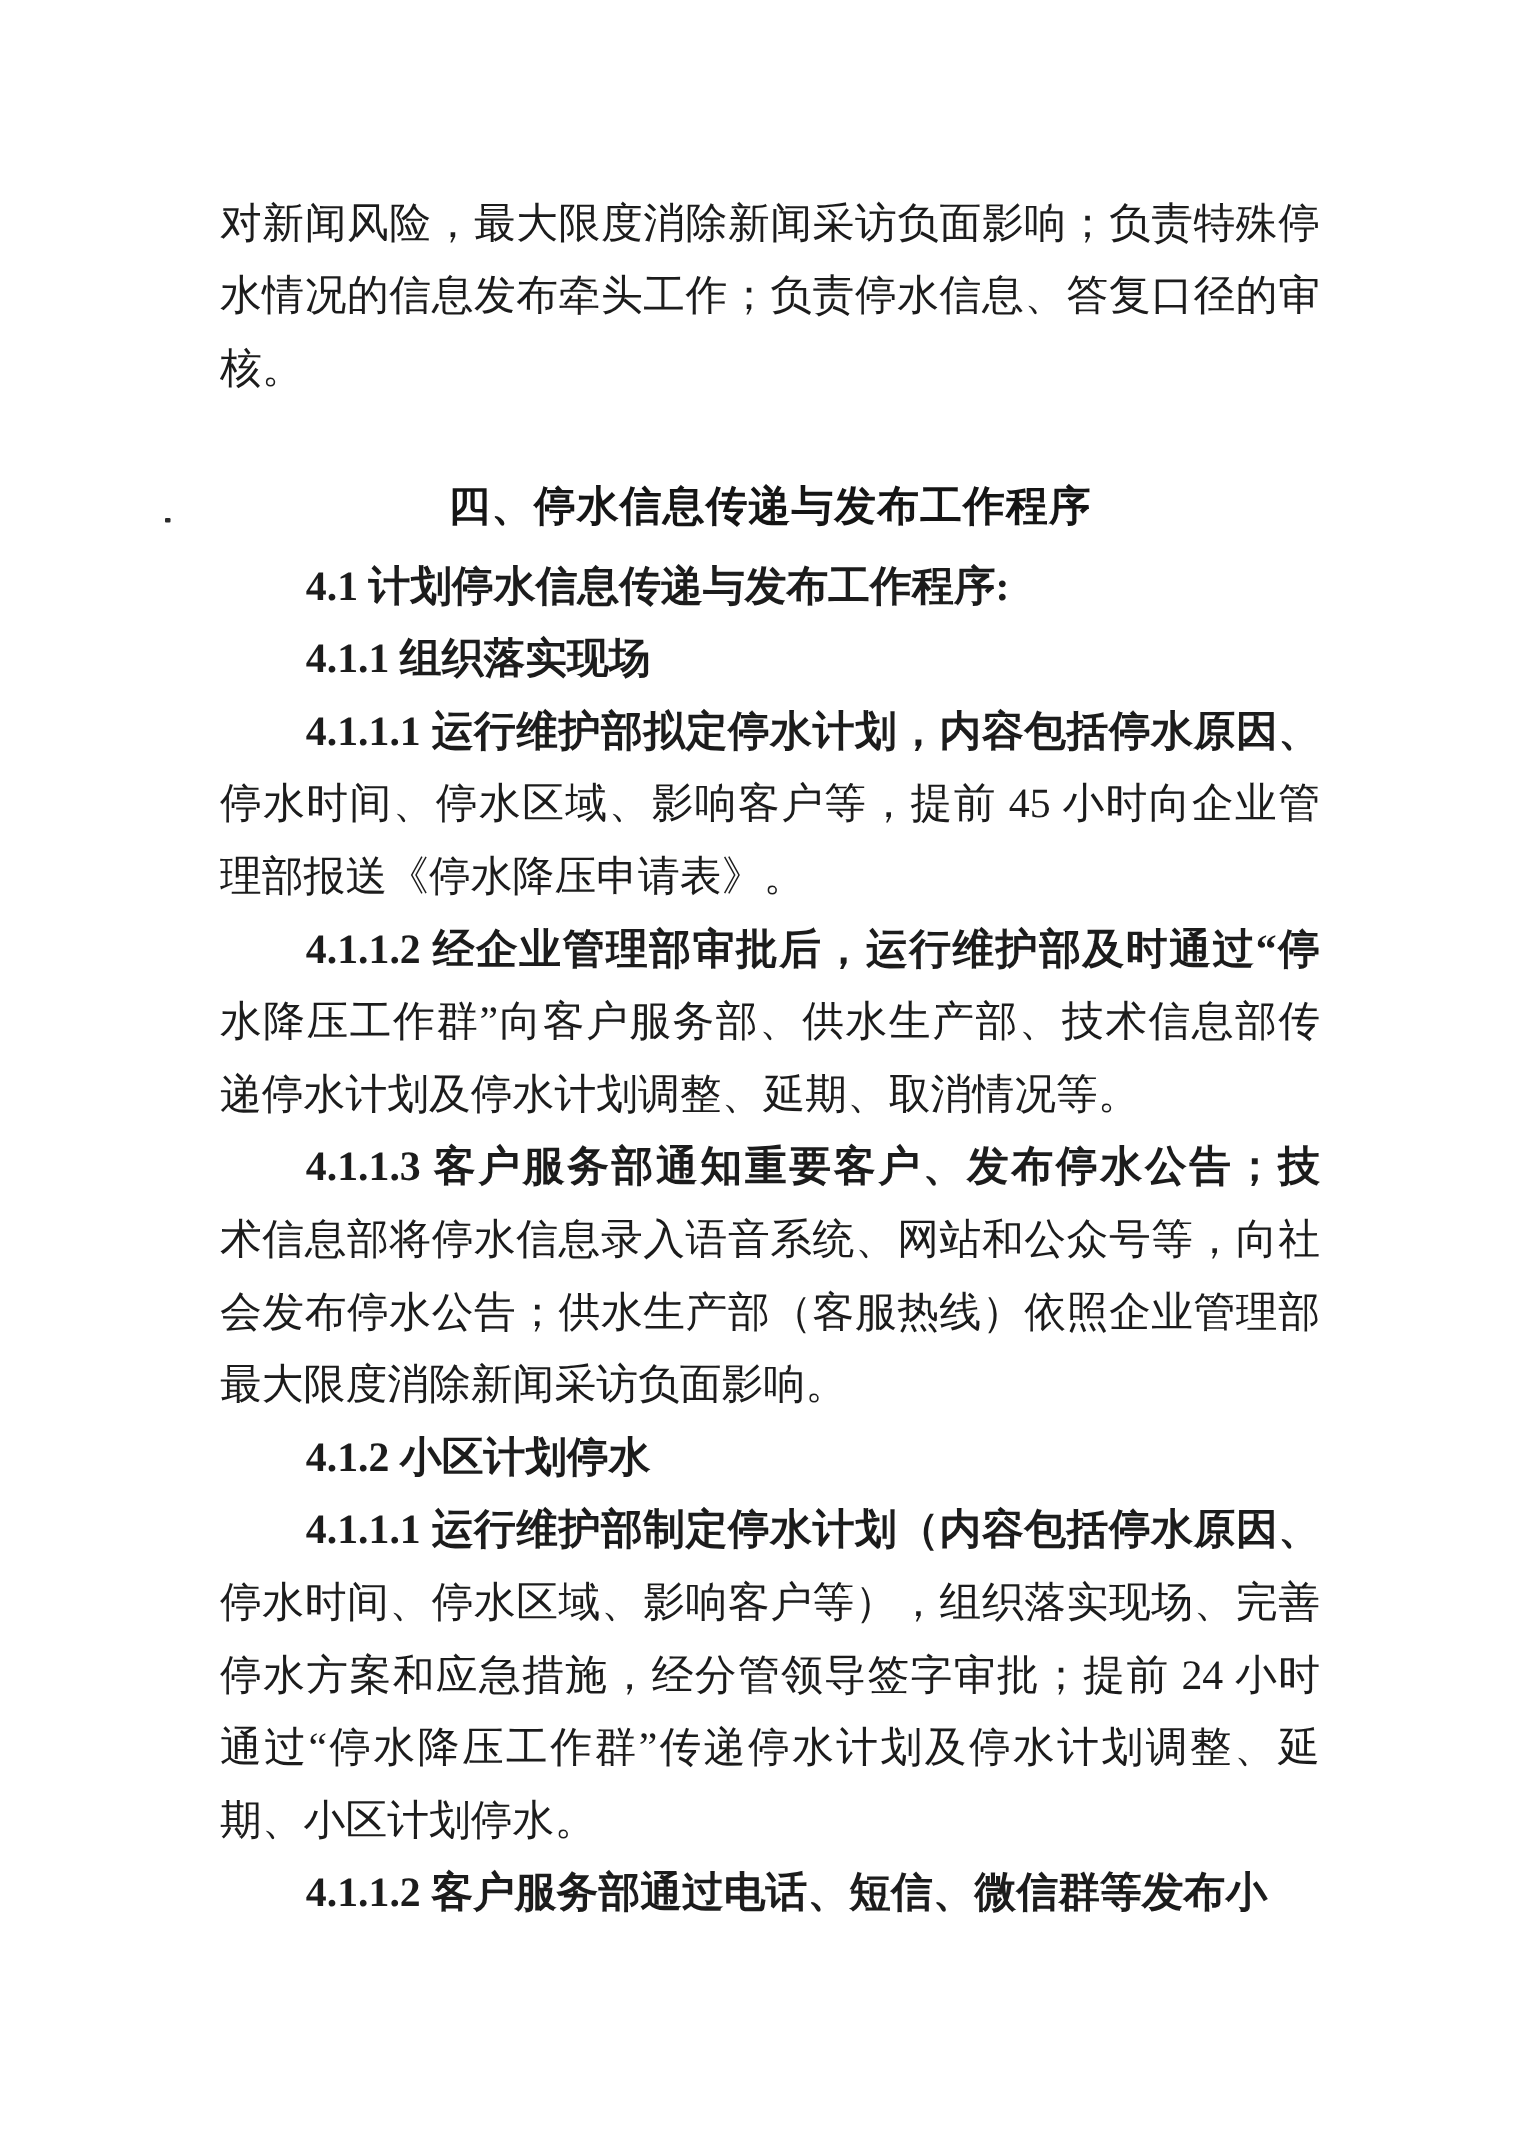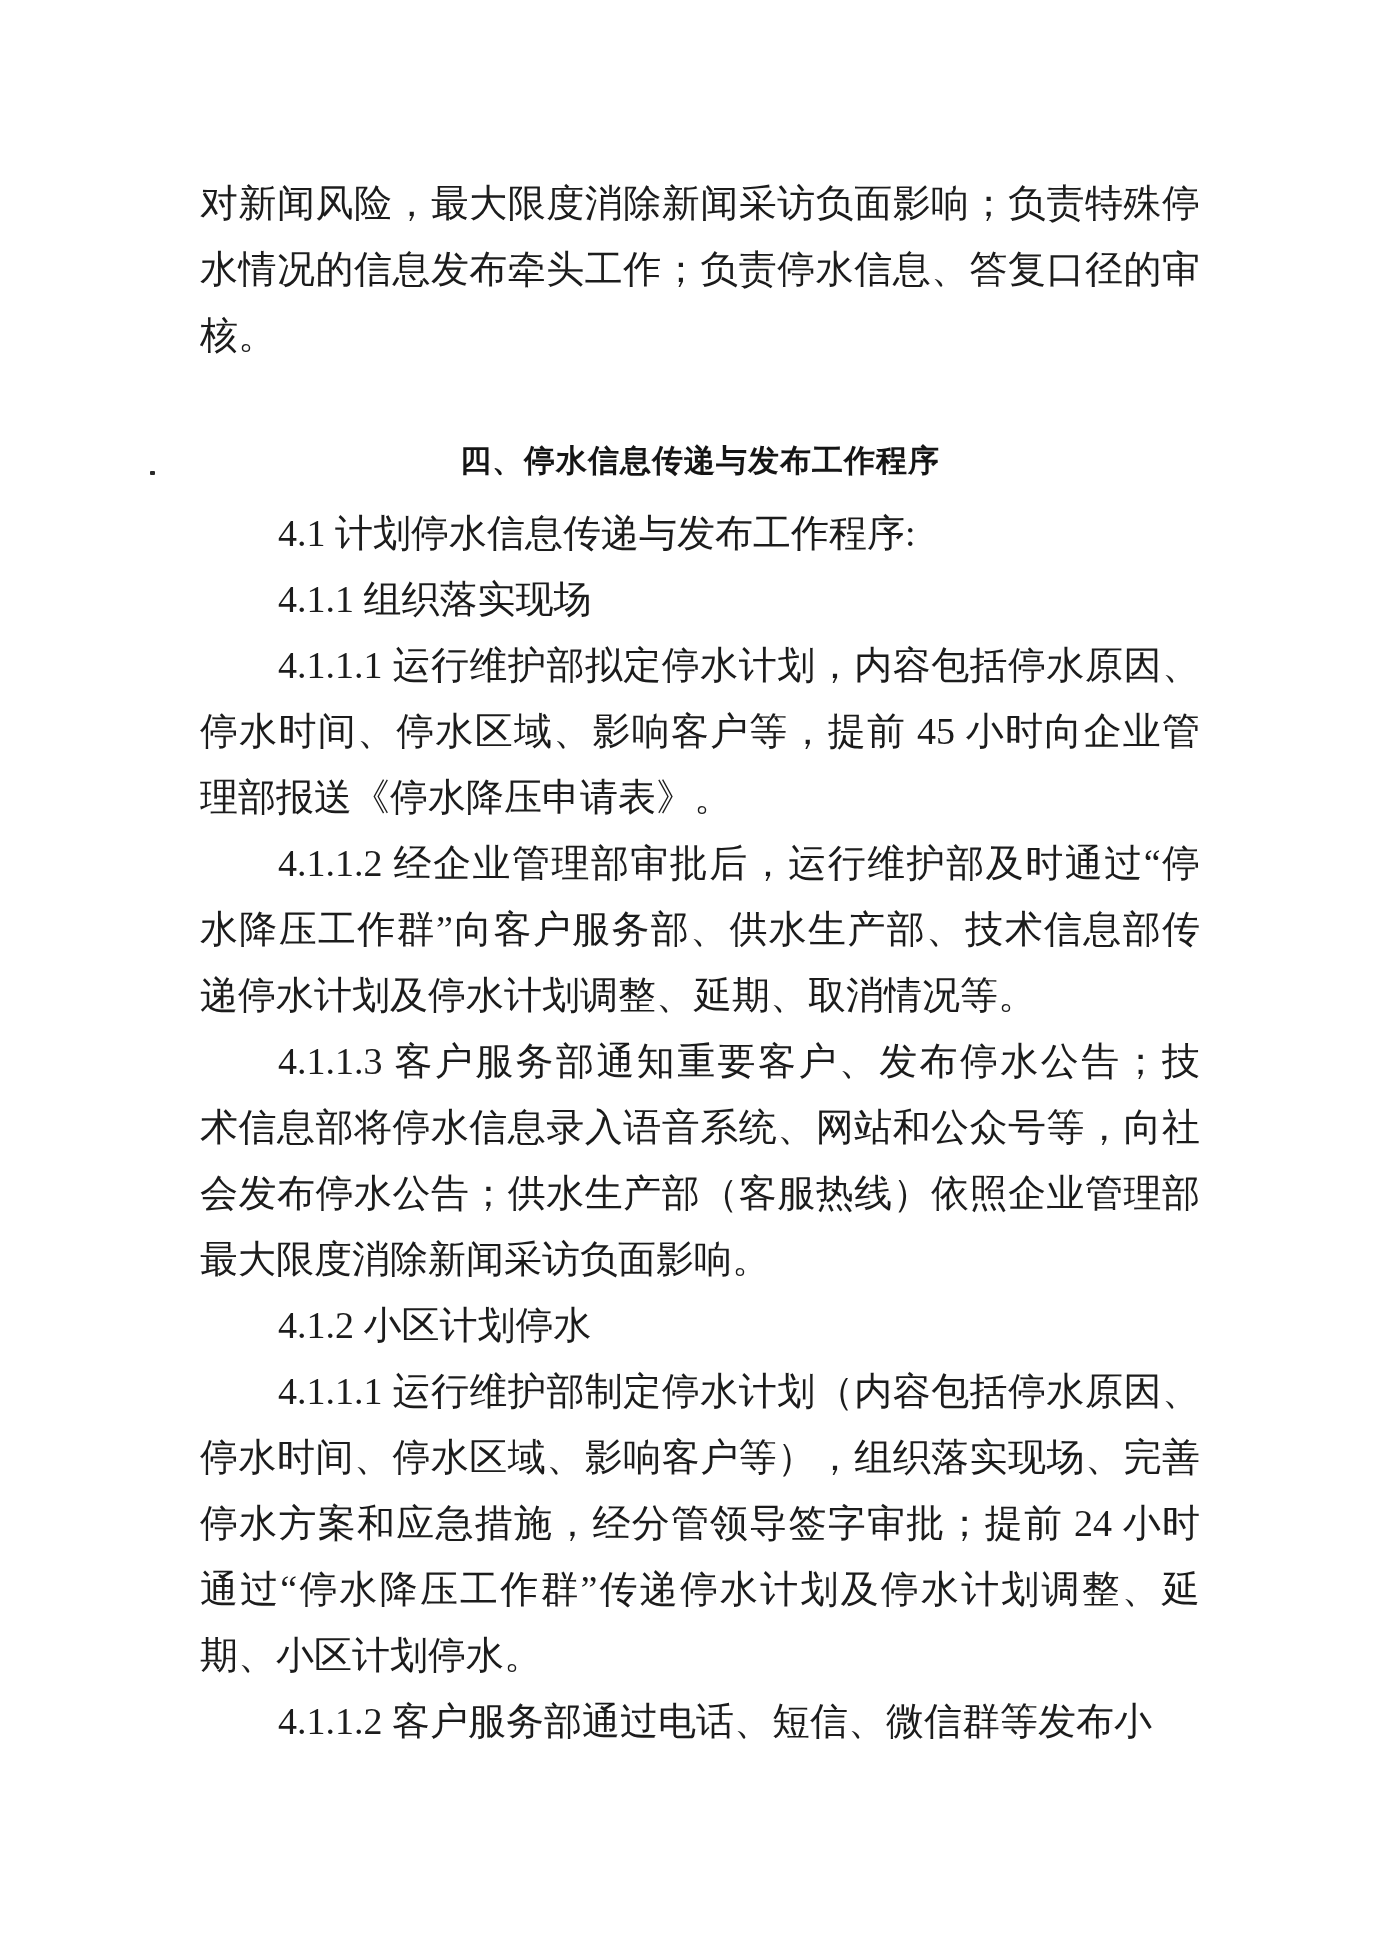--- a/index.html
+++ b/index.html
@@ -32,25 +32,26 @@
     text-align: justify;
     white-space: normal;
   }
   
   .line.fill {
     text-align-last: justify;
   }
   
   .line.indent {
     text-indent: 78px;
+    font-weight: bold;
   }
   .heading {
     font-family: "Liberation Sans", "DejaVu Sans", sans-serif;
     font-weight: 700;
-    font-size: 31px;
+    font-size: 38px;
     line-height: 66px;
     margin: 60px 0 6px 0;
     text-align: center;
     letter-spacing: 1px;
     color: #151515;
   }
   
   .ink-dot {
     position: absolute;
     left: 150px;

